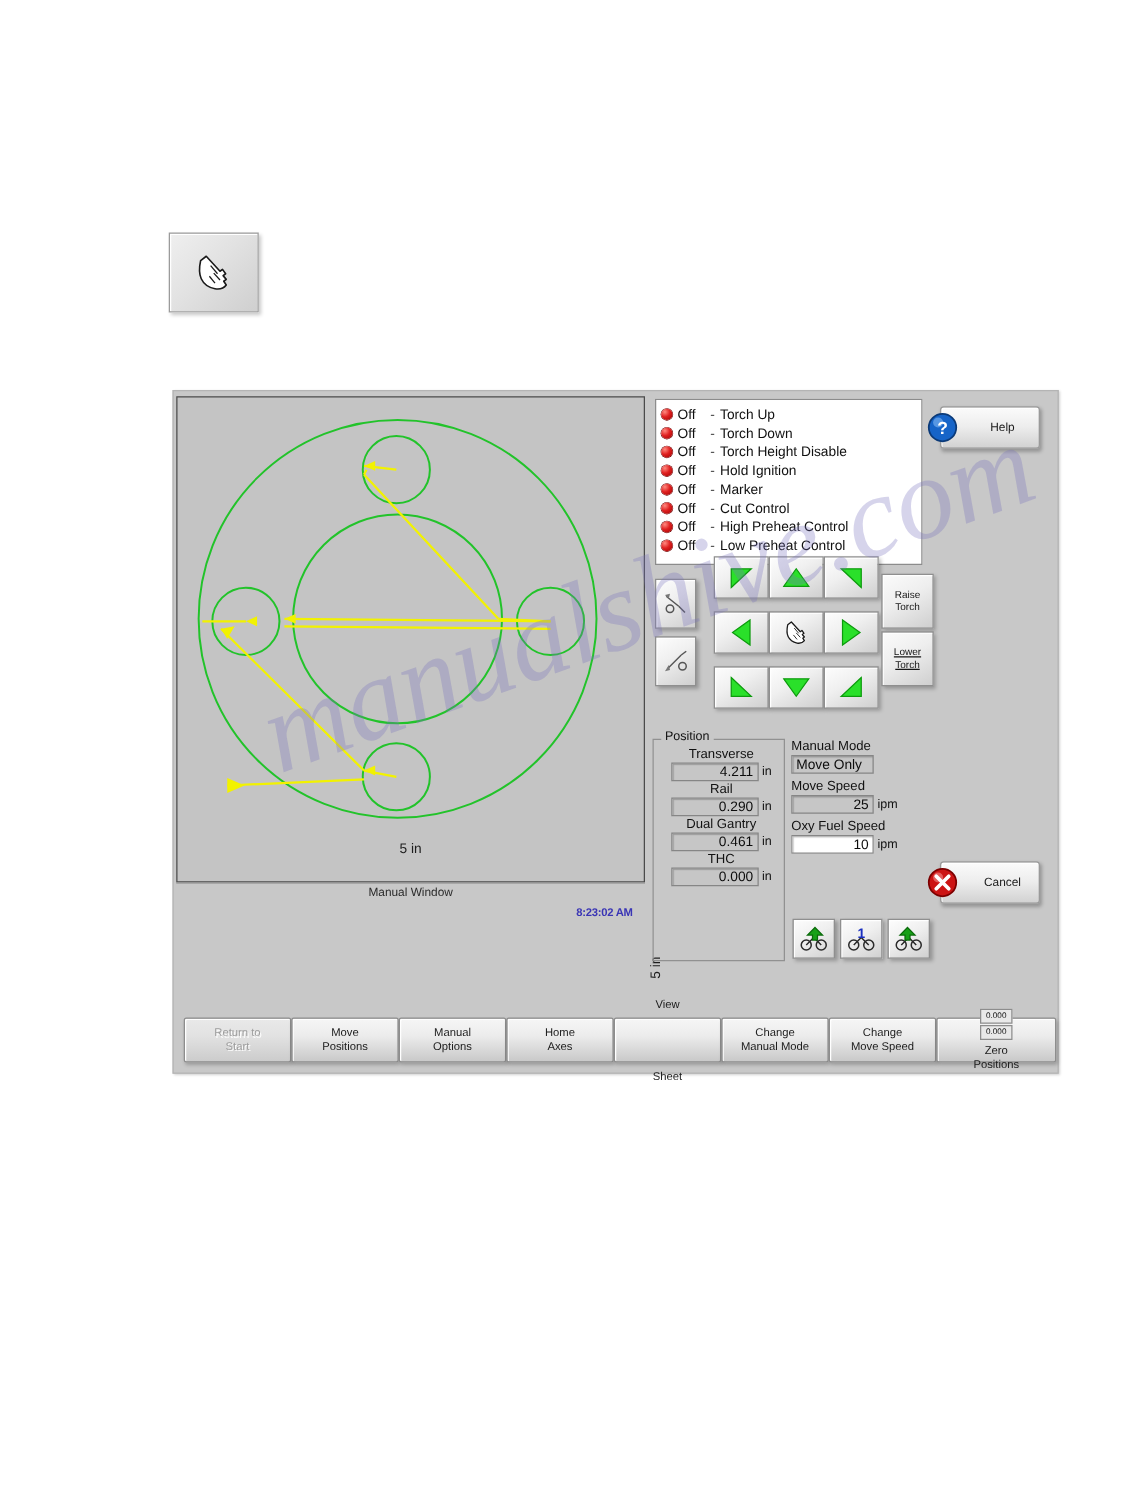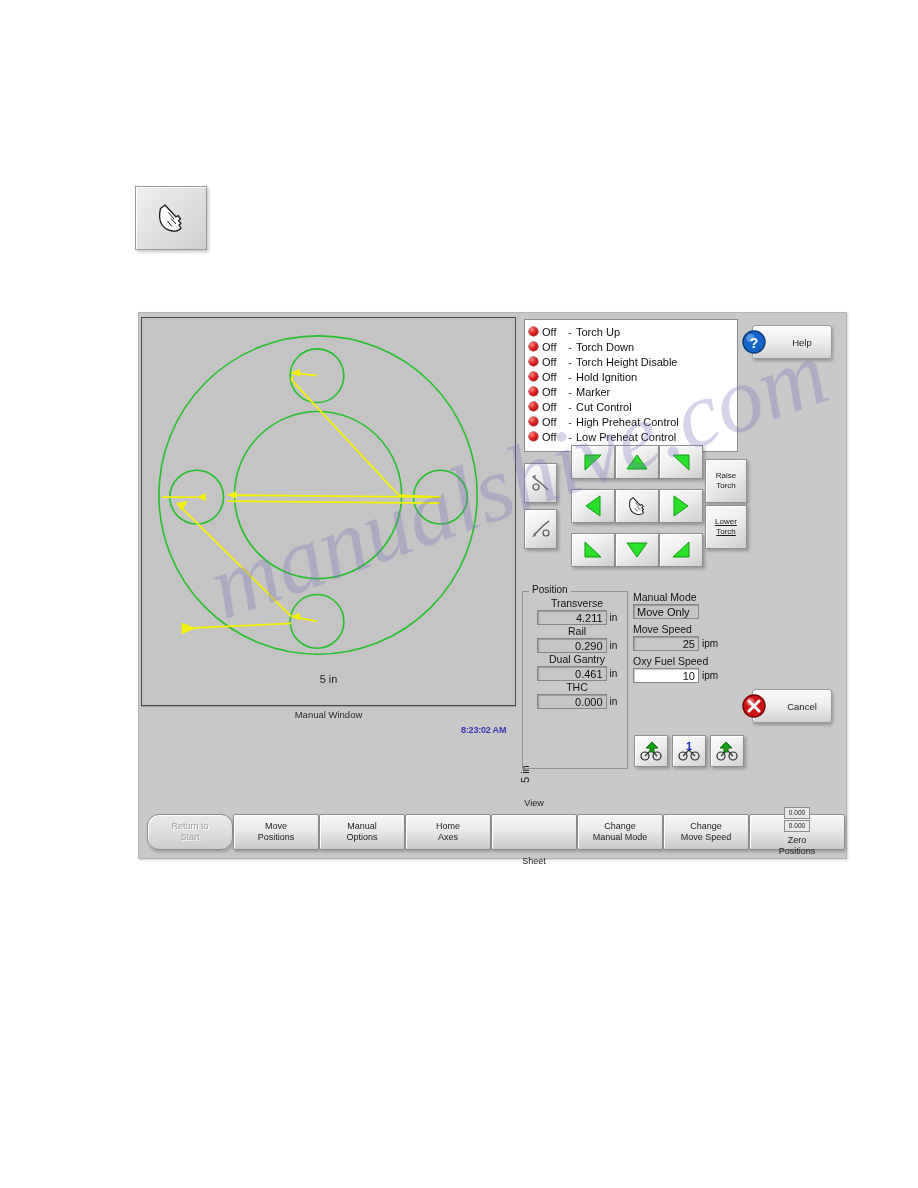--- a/index.html
+++ b/index.html
@@ -99,21 +99,21 @@
 
   
   .toolbar{position:absolute;left:2px;top:497px;width:703px;height:46px;}
   .tb{position:absolute;top:4px;height:34px;
       background:linear-gradient(180deg,#f6f6f6 0%,#ececec 40%,#c9c9c9 100%);
       border:1px solid #8d8d8d;border-radius:2px;
       box-shadow:inset 1px 1px 0 #ffffff, 1px 2px 3px rgba(0,0,0,.22);
       display:flex;flex-direction:column;align-items:center;justify-content:center;
       font-size:9px;line-height:11px;color:#1b1b1b;text-align:center;}
   .tb.disabled{color:#9d9d9d;background:linear-gradient(180deg,#e9e9e9 0%,#e2e2e2 40%,#cccccc 100%);
-               text-shadow:1px 1px 0 #fdfdfd;border-radius:12px;}
+               text-shadow:1px 1px 0 #fdfdfd;}
   .tb.zero{flex-direction:row;gap:3px;padding:0 3px;}
   .zv{display:flex;flex-direction:column;gap:1px;}
   .zbox{width:24px;height:10px;background:#e9e9e9;border:1px solid #8d8d8d;
         font-size:6.5px;line-height:10px;text-align:center;color:#111;}
 
   
   .wm{position:absolute;pointer-events:none;color:rgba(118,112,190,.30);
       font-family:"Liberation Serif",serif;font-style:italic;white-space:nowrap;}
   #wm1{left:195px;top:540px;font-size:93px;transform:rotate(-20deg);transform-origin:left top;}
 </style>

